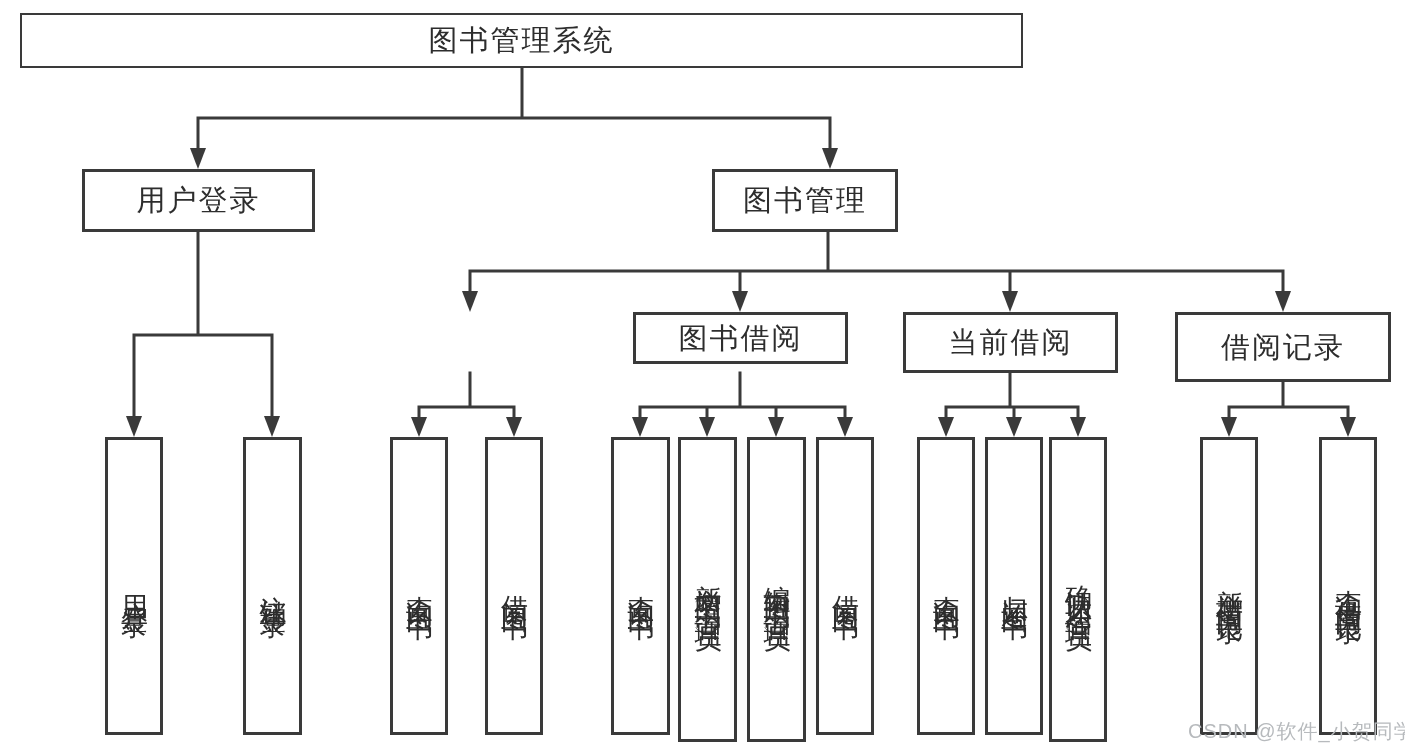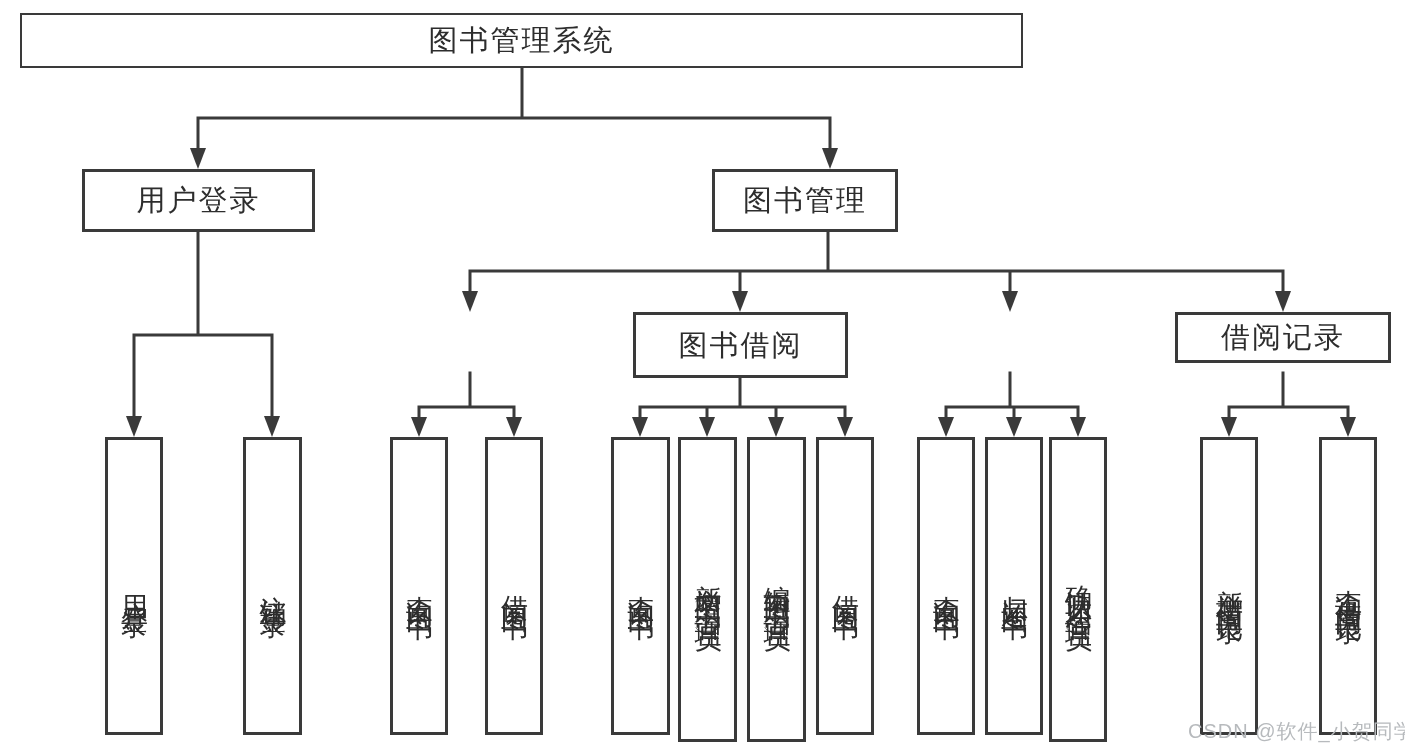--- a/index.html
+++ b/index.html
@@ -99,22 +99,23 @@
       <polygon class="ah" points="1221,417 1237,417 1229,437"></polygon>
       <polygon class="ah" points="1340,417 1356,417 1348,437"></polygon>
     </g>
   </svg>
 
   <div class="node h-node root-node" style="left:20px;top:13px;width:1003px;height:55px;">图书管理系统</div>
 
   <div class="node h-node" style="left:82px;top:169px;width:233px;height:63px;">用户登录</div>
   <div class="node h-node" style="left:712px;top:169px;width:186px;height:63px;">图书管理</div>
 
-  <div class="node h-node" style="left:633px;top:312px;width:215px;height:66px;">图书借阅</div>
-  <div class="node h-node" style="left:1175px;top:312px;width:216px;height:51px;">借阅记录</div>
+  <div class="node h-node" style="left:633px;top:312px;width:215px;height:52px;">图书借阅</div>
+  <div class="node h-node" style="left:903px;top:312px;width:215px;height:61px;">当前借阅</div>
+  <div class="node h-node" style="left:1175px;top:312px;width:216px;height:70px;">借阅记录</div>
 
   <div class="node v-node" style="left:105px;top:437px;width:58px;height:298px;">用户登录</div>
   <div class="node v-node" style="left:243px;top:437px;width:59px;height:298px;">注销登录</div>
 
   <div class="node v-node" style="left:390px;top:437px;width:58px;height:298px;">查询图书</div>
   <div class="node v-node" style="left:485px;top:437px;width:58px;height:298px;">借阅图书</div>
 
   <div class="node v-node" style="left:611px;top:437px;width:59px;height:298px;">查询图书</div>
   <div class="node v-node" style="left:678px;top:437px;width:59px;height:305px;">新增图书（管理员）</div>
   <div class="node v-node" style="left:747px;top:437px;width:59px;height:305px;">编辑图书（管理员）</div>

